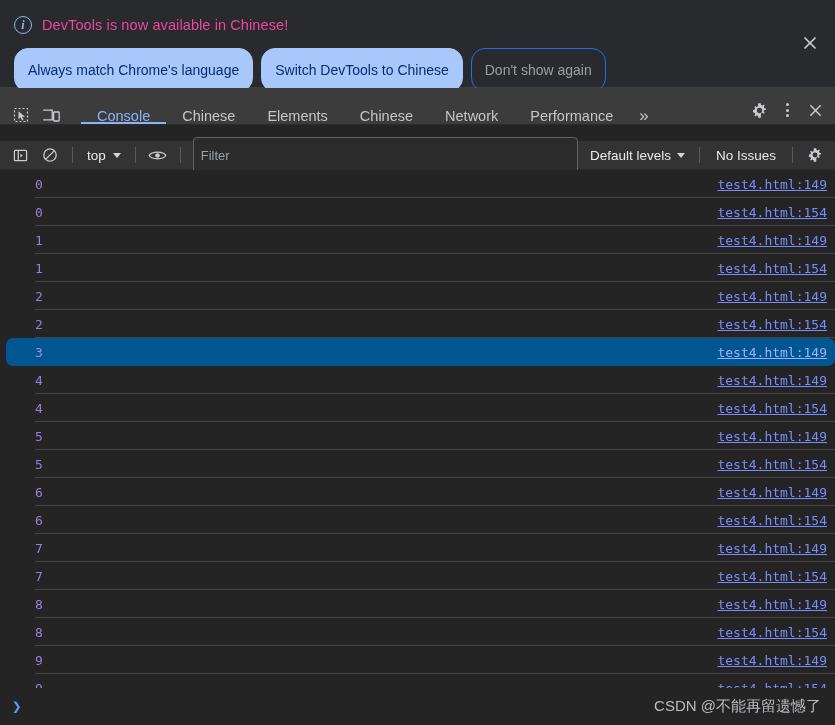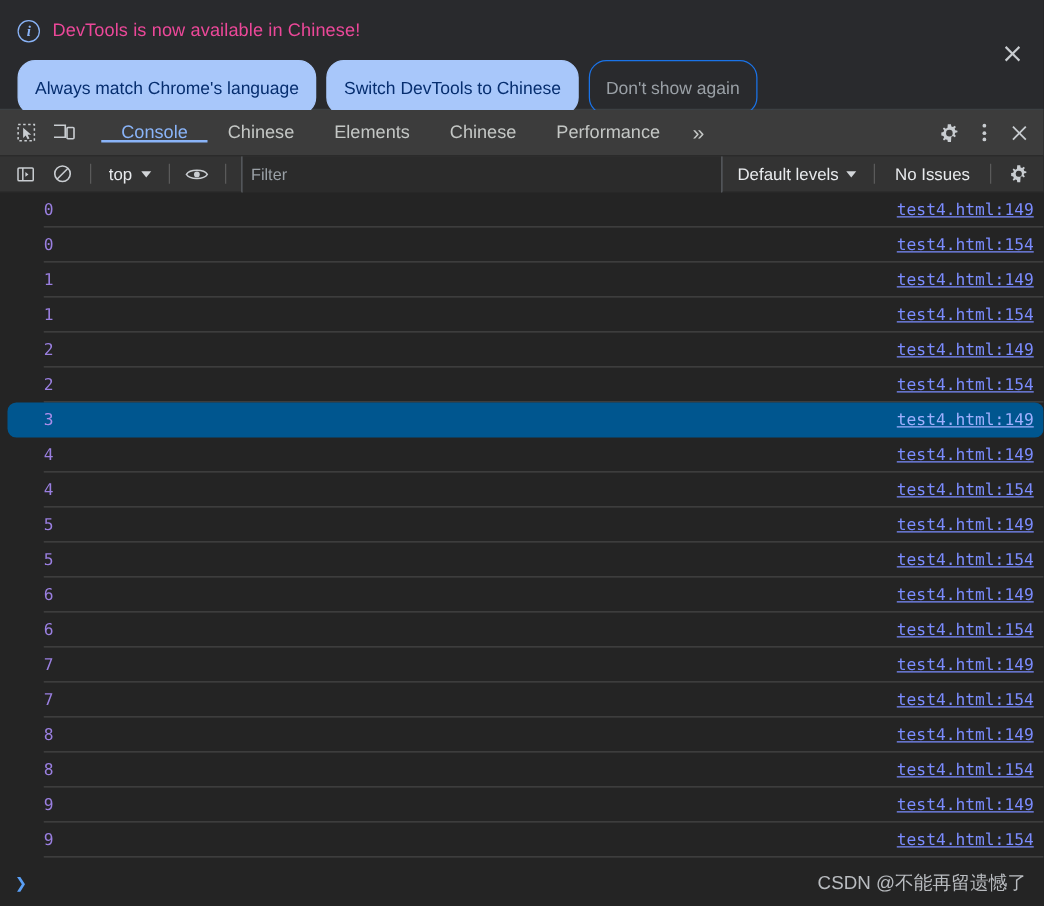--- a/index.html
+++ b/index.html
@@ -54,21 +54,21 @@
     position: absolute; right: 12px; top: 30px;
     width: 26px; height: 26px; cursor: pointer;
     display: flex; align-items: center; justify-content: center;
   }
   .banner-close svg { width: 16px; height: 16px; stroke: #c9cdd1; stroke-width: 1.7; }
 
   
   .tabbar {
     height: 37px; flex: 0 0 auto;
     background: #3c3c3c;
-    display: flex; align-items: center;
+    display: flex; align-items: flex-end;
     border-bottom: 1px solid #2b2b2b;
     position: relative;
   }
   .tb-icon {
     width: 30px; display: flex; align-items: center; justify-content: center;
     cursor: pointer;
   }
   .tb-icon:first-child { margin-left: 6px; }
   .tb-sep { width: 1px; background: #5a5a5a; margin: 8px 7px; flex: 0 0 auto; }
   .tabs { display: flex; align-items: stretch; }
@@ -97,20 +97,21 @@
   .kebab i { width: 3px; height: 3px; background: #c9cdd1; border-radius: 50%; display: block; }
 
   
   .filterbar {
     height: 29px; flex: 0 0 auto;
     background: #333333;
     border-bottom: 1px solid #2b2b2b;
     display: flex; align-items: center;
     padding: 0 6px;
     gap: 2px;
+    margin-top: 16px;
   }
   .fb-sep { width: 1px; height: 16px; background: #5a5a5a; margin: 0 6px; flex: 0 0 auto; }
   .ctx-select {
     display: flex; align-items: center; gap: 7px;
     font-size: 13.5px; color: #e8eaed;
     padding: 0 6px; cursor: pointer; height: 22px;
   }
   .caret { width: 0; height: 0; border-left: 4.5px solid transparent; border-right: 4.5px solid transparent; border-top: 5px solid #d2d5d8; }
   .filter-input {
     flex: 1 1 auto;
@@ -226,20 +227,21 @@
         <path d="M1.2 2.2 h9 v9.6 h-9" fill="none" stroke="#c9cdd1" stroke-width="1.3"></path>
         <rect x="11.6" y="4" width="5.6" height="9" rx="0.8" fill="none" stroke="#c9cdd1" stroke-width="1.3"></rect>
       </svg>
     </div>
     <div class="tb-sep"></div>
     <div class="tabs">
       <div class="tab active">Console</div>
       <div class="tab">Chinese</div>
       <div class="tab">Elements</div>
       <div class="tab">Chinese</div>
+      <div class="tab">Network</div>
       <div class="tab">Performance</div>
     </div>
     <div class="chev2">»</div>
     <div class="tabbar-right">
       <div class="tb-sep"></div>
       <div class="icon-btn">
         <svg class="ic" width="17" height="17" viewBox="0 0 20 20">
           <path fill="#c9cdd1" d="M10 1.6 l1.5 0 .35 2.05 a6.3 6.3 0 0 1 1.5.63 l1.7-1.2 1.06 1.06 -1.2 1.7 a6.3 6.3 0 0 1 .63 1.5 l2.05.35 0 1.5 -2.05.35 a6.3 6.3 0 0 1 -.63 1.5 l1.2 1.7 -1.06 1.06 -1.7-1.2 a6.3 6.3 0 0 1 -1.5.63 L11.5 18.4 l-1.5 0 -1.5 0 -.35-2.05 a6.3 6.3 0 0 1 -1.5-.63 l-1.7 1.2 -1.06-1.06 1.2-1.7 a6.3 6.3 0 0 1 -.63-1.5 L2.41 12.3 l0-1.5 0-1.5 2.05-.35 a6.3 6.3 0 0 1 .63-1.5 l-1.2-1.7 1.06-1.06 1.7 1.2 a6.3 6.3 0 0 1 1.5-.63 L8.5 1.6 Z"></path>
           <circle cx="10" cy="10" r="3.1" fill="#3c3c3c"></circle>
         </svg>

